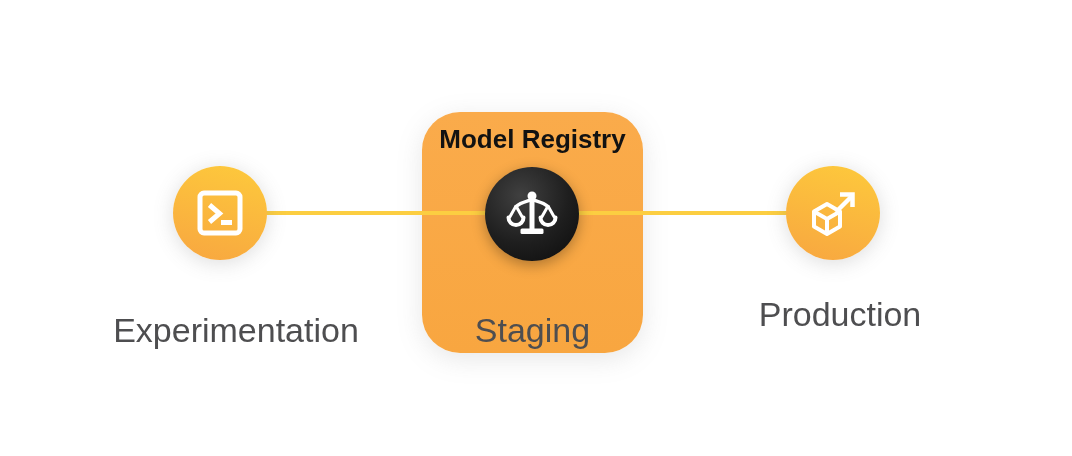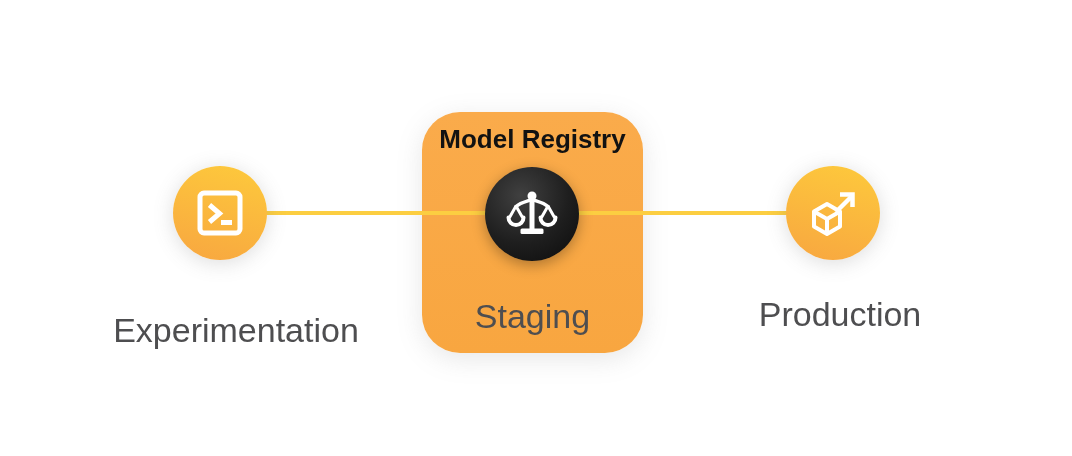--- a/index.html
+++ b/index.html
@@ -85,21 +85,21 @@
     font-size: 34px;
     line-height: 1;
     color: #4E4E50;
     white-space: nowrap;
     z-index: 2;
   }
   .stage-label-left  { left: 236px; top: 297px; transform: translateX(-50%); margin-top: 16px; }
   .stage-label-right { left: 840px; top: 297px; transform: translateX(-50%); text-align: right; }
   .stage-label-mid {
     left: 50%;
-    bottom: 20px;
+    bottom: 6px;
     top: auto;
     transform: translateX(-50%);
     z-index: 4;
     text-align: right;
   }
   .icon svg { display: block; }
 </style>
 </head>
 <body>
 

